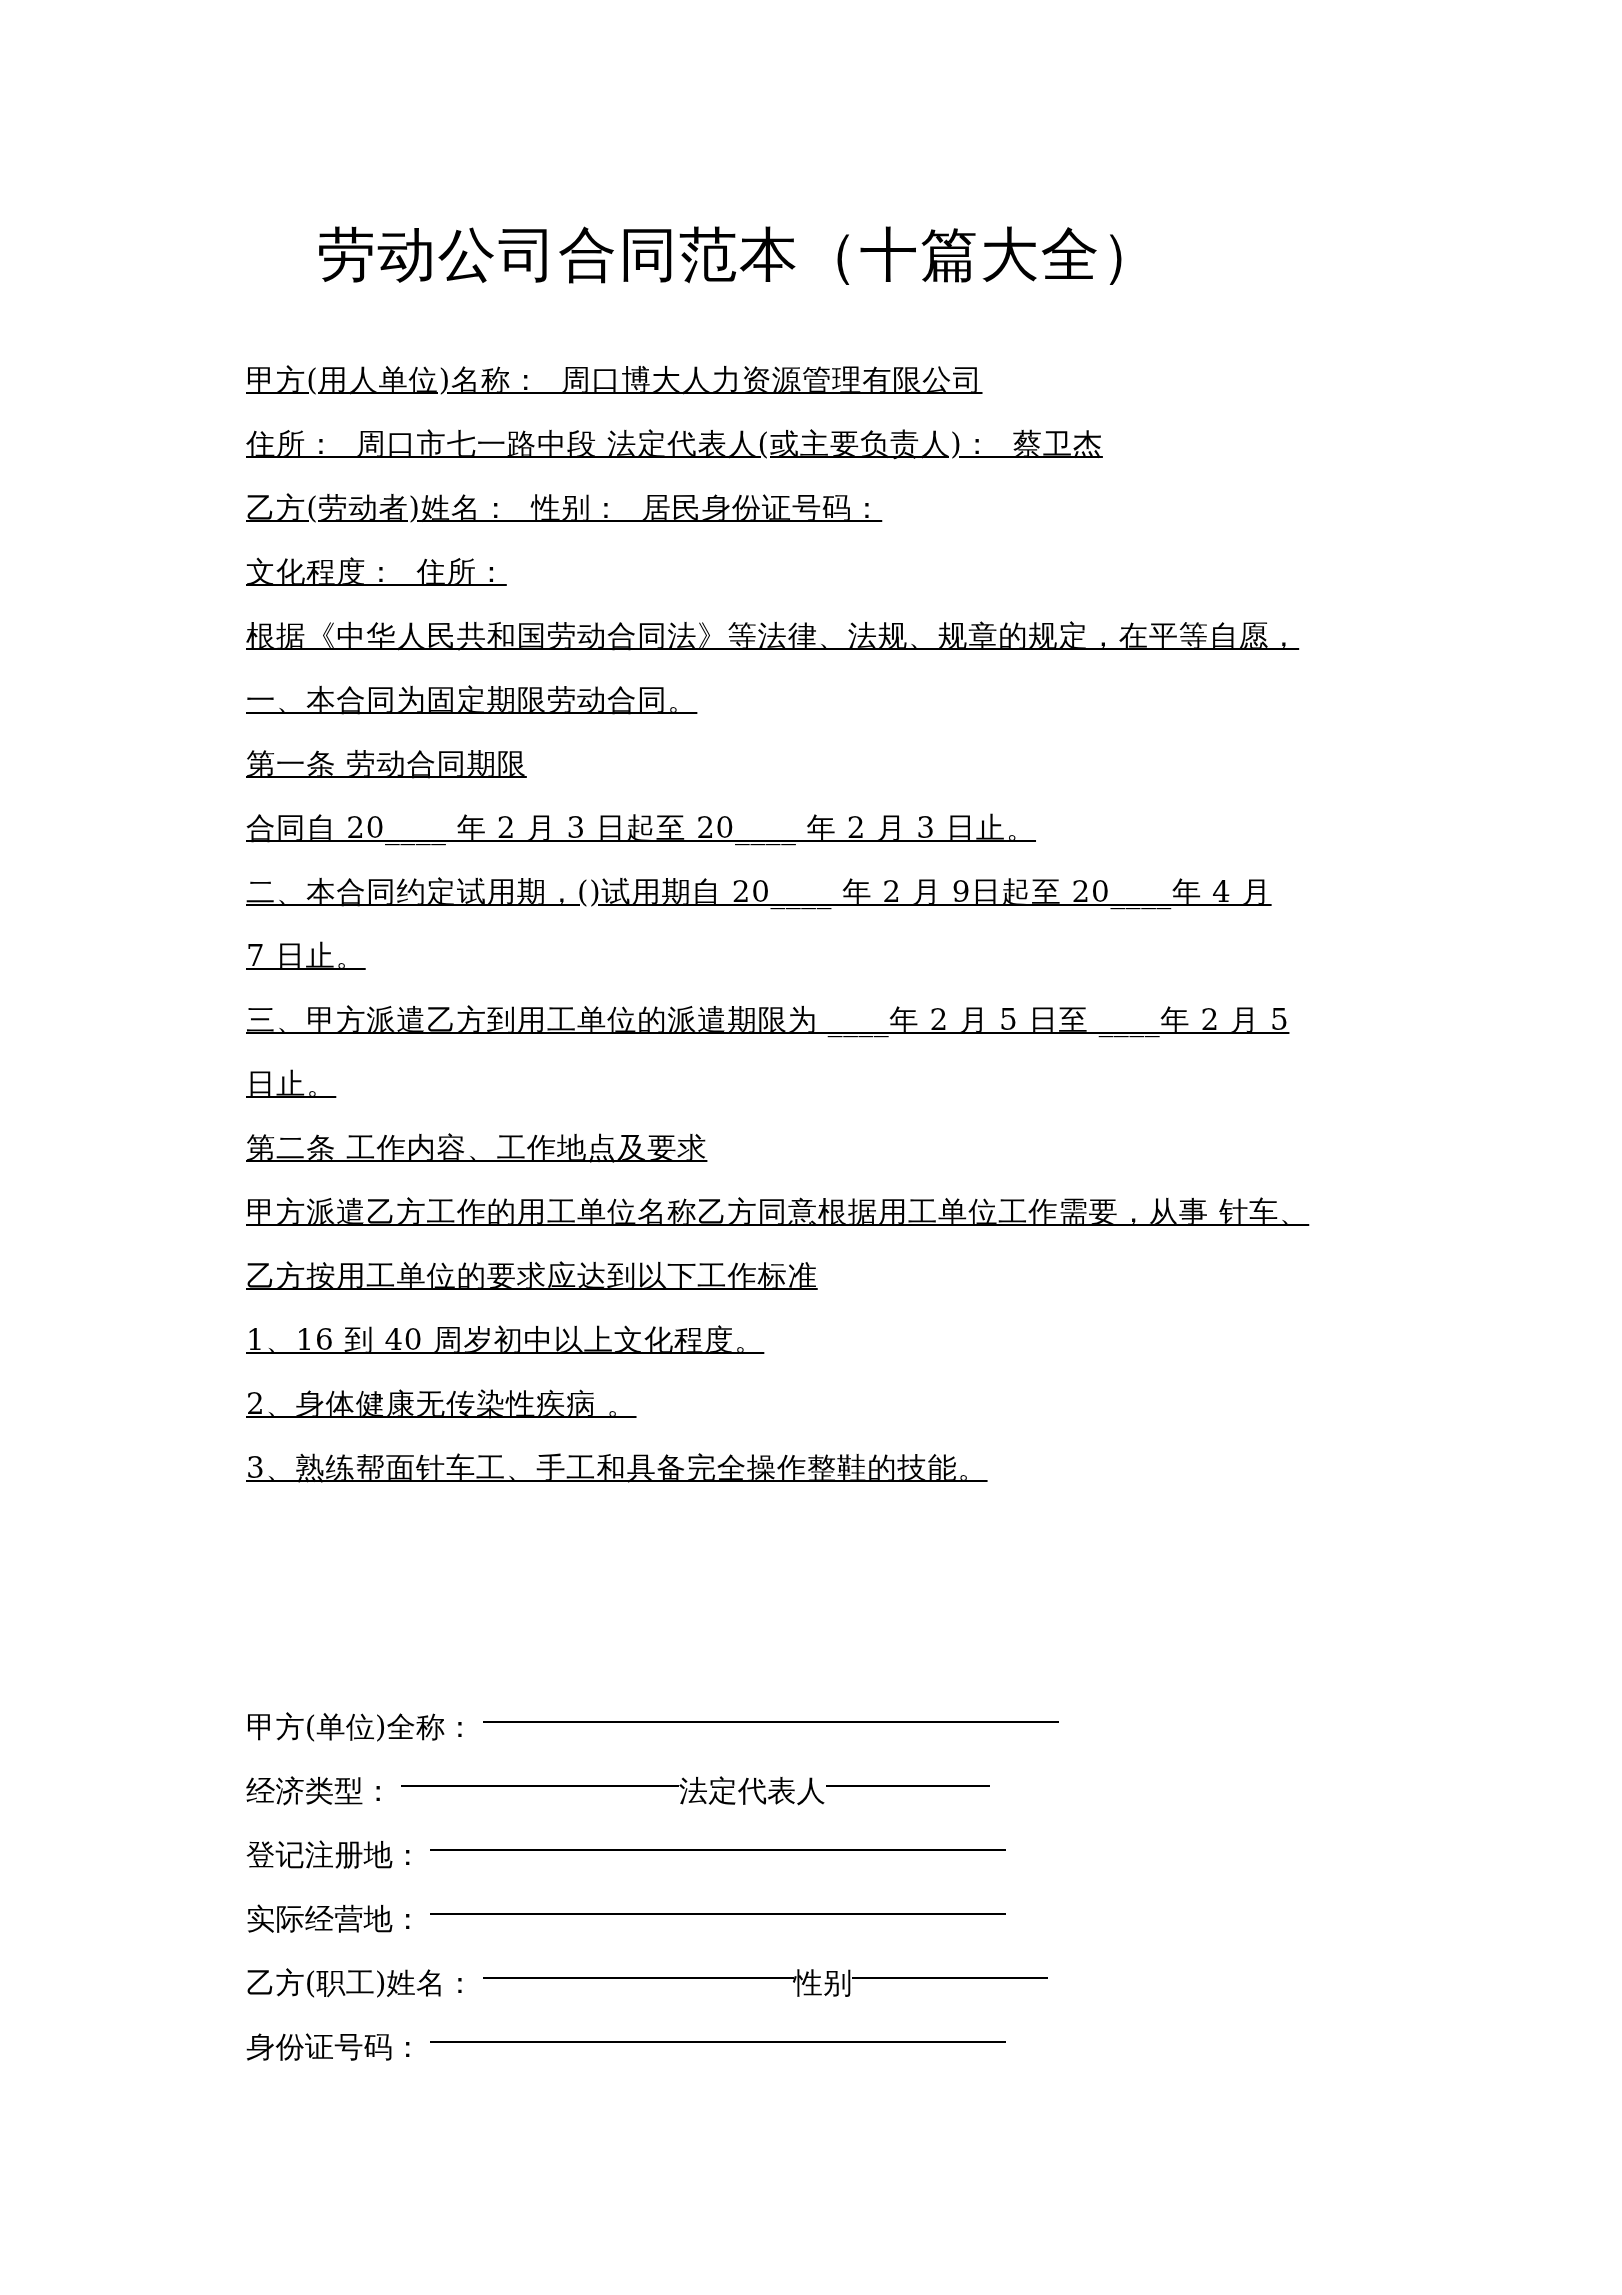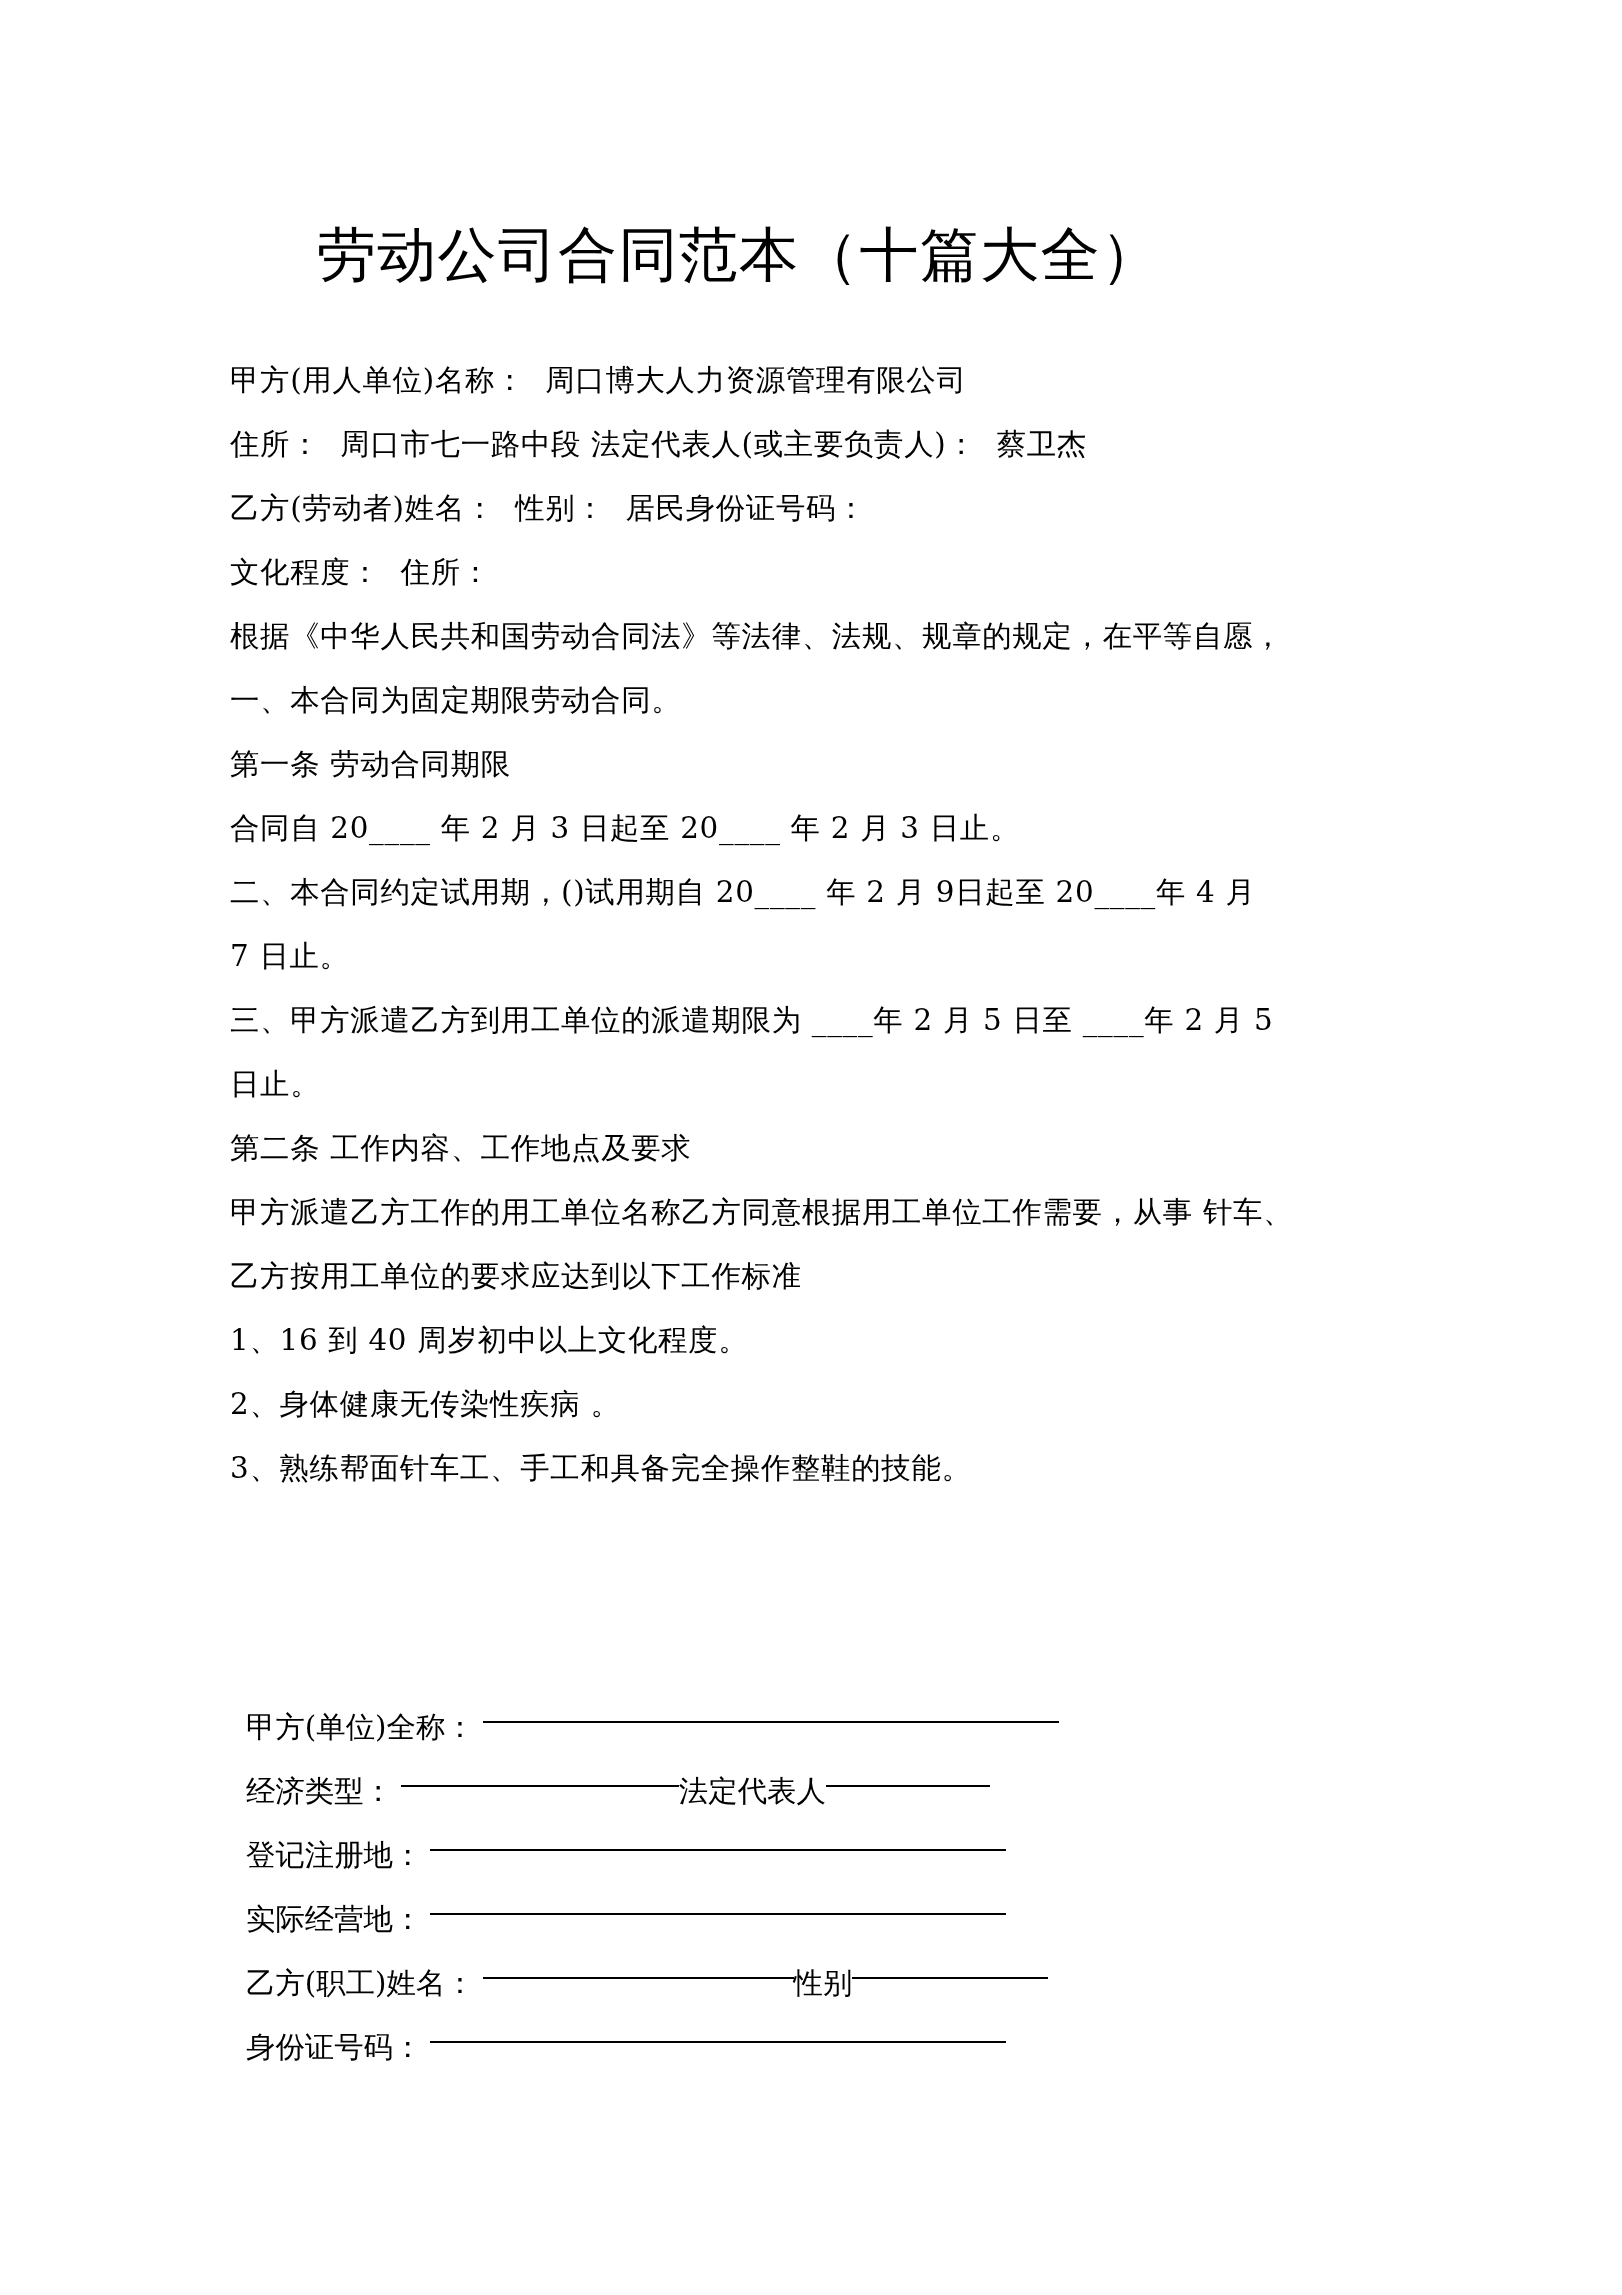--- a/index.html
+++ b/index.html
@@ -7,21 +7,21 @@
       width: 1623px; height: 2295px; position: relative; overflow: hidden;
       font-family: "DejaVu Serif", "Liberation Serif", serif;
       color: #000000;
     }
     .page { position: absolute; left: 0; top: 0; width: 1623px; height: 2295px; }
     .title {
       position: absolute; left: 0; top: 196px; width: 1478px; text-align: center;
       font-size: 59px; line-height: 85px; letter-spacing: 1.3px; margin-top: 16px;
     }
     .body {
-      position: absolute; left: 230px; top: 348px; width: 1165px;
+      position: absolute; left: 246px; top: 348px; width: 1165px; text-decoration: underline;
     }
     .line {
       font-size: 29.4px; line-height: 64px; height: 64px; white-space: pre;
       letter-spacing: 0.7px;
     }
     .form { position: absolute; left: 246px; top: 1695px; width: 1165px; }
     .frow { font-size: 29.4px; line-height: 64px; height: 64px; white-space: nowrap; display: flex; align-items: flex-start; }
     .blank { display: inline-block; border-bottom: 2px solid #000; height: 26px; vertical-align: baseline; }
   </style>
 </head>

